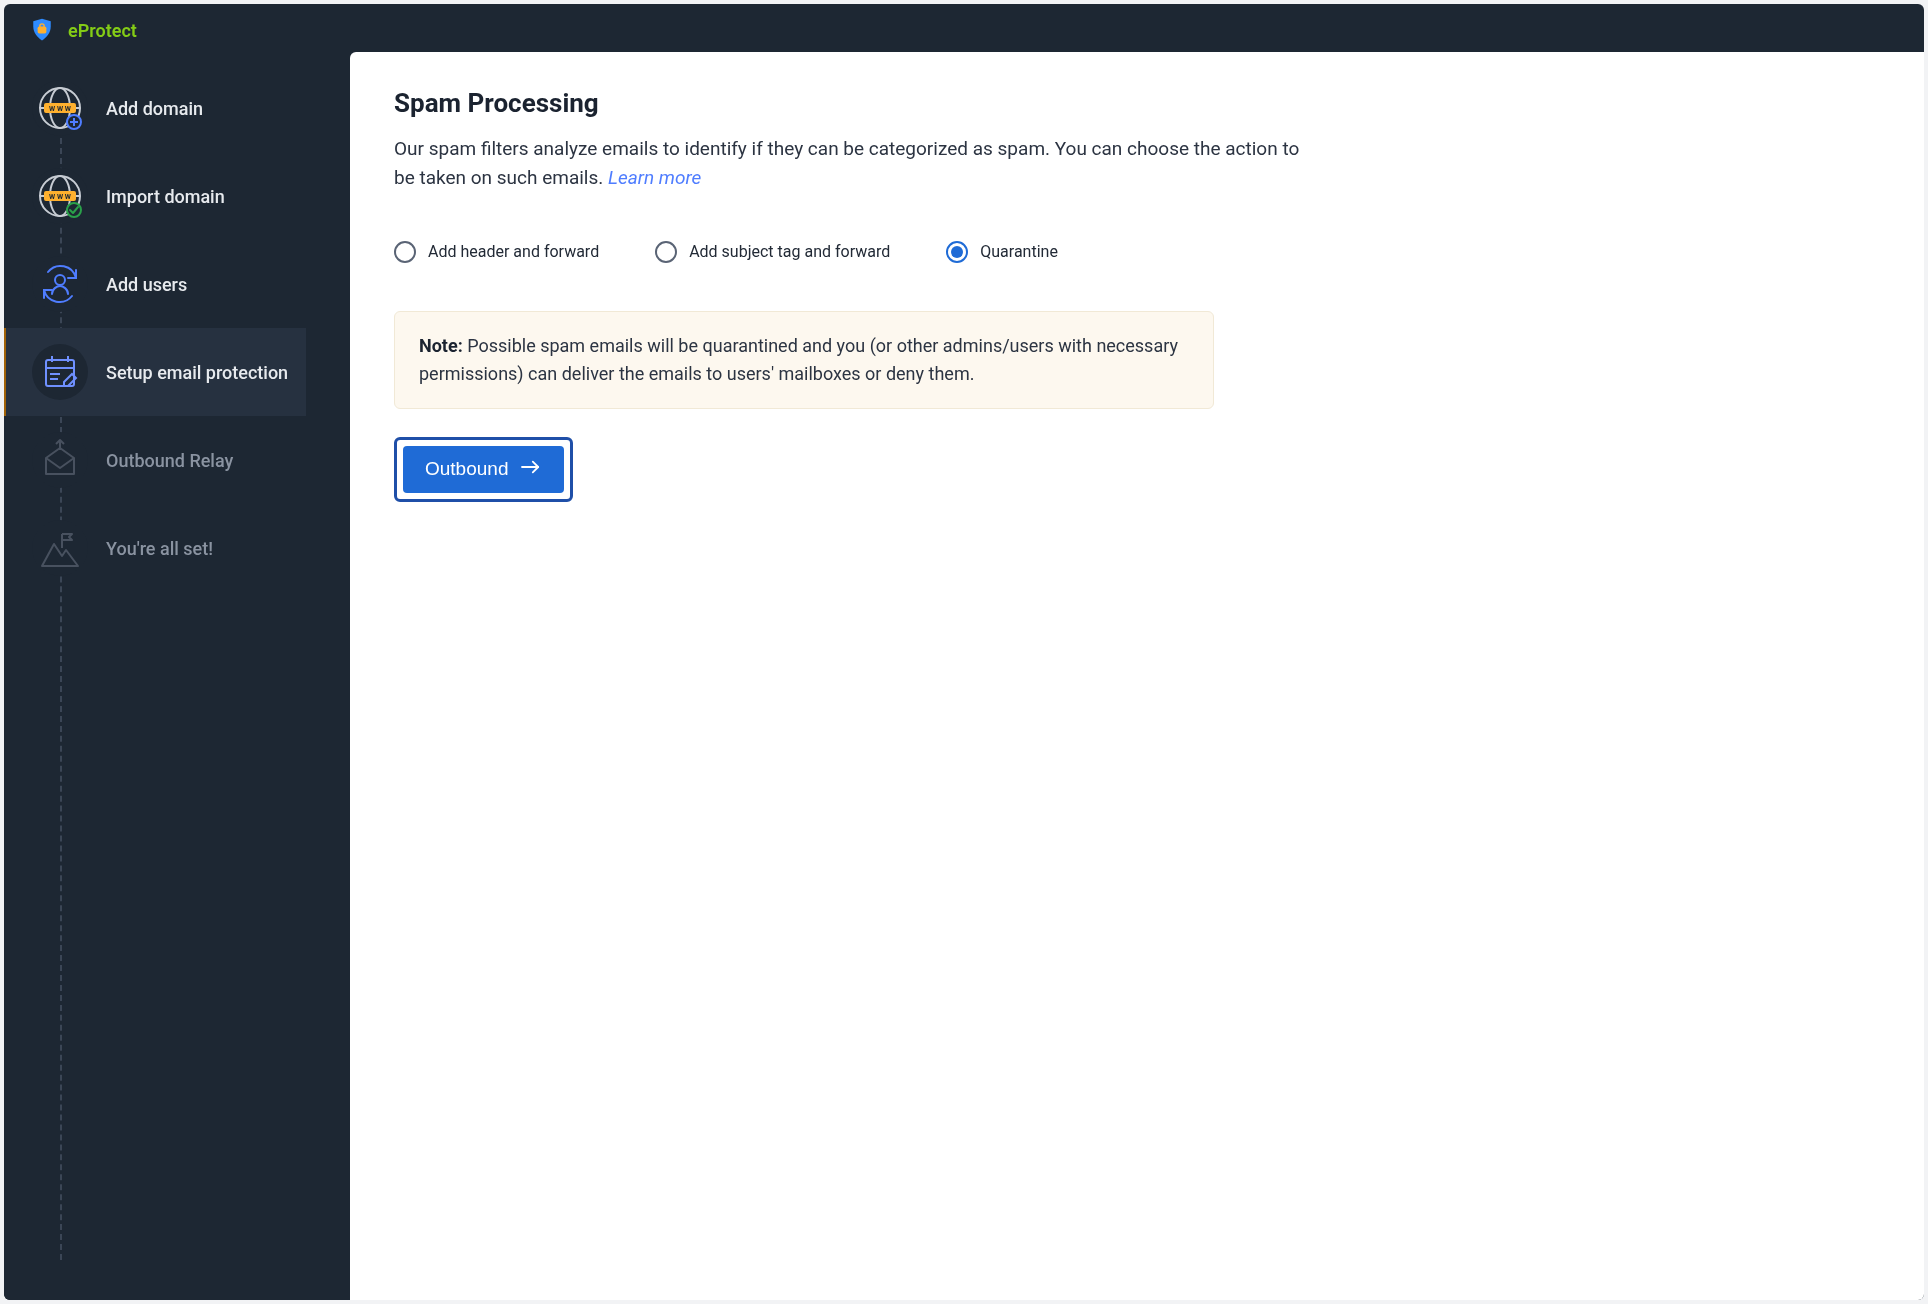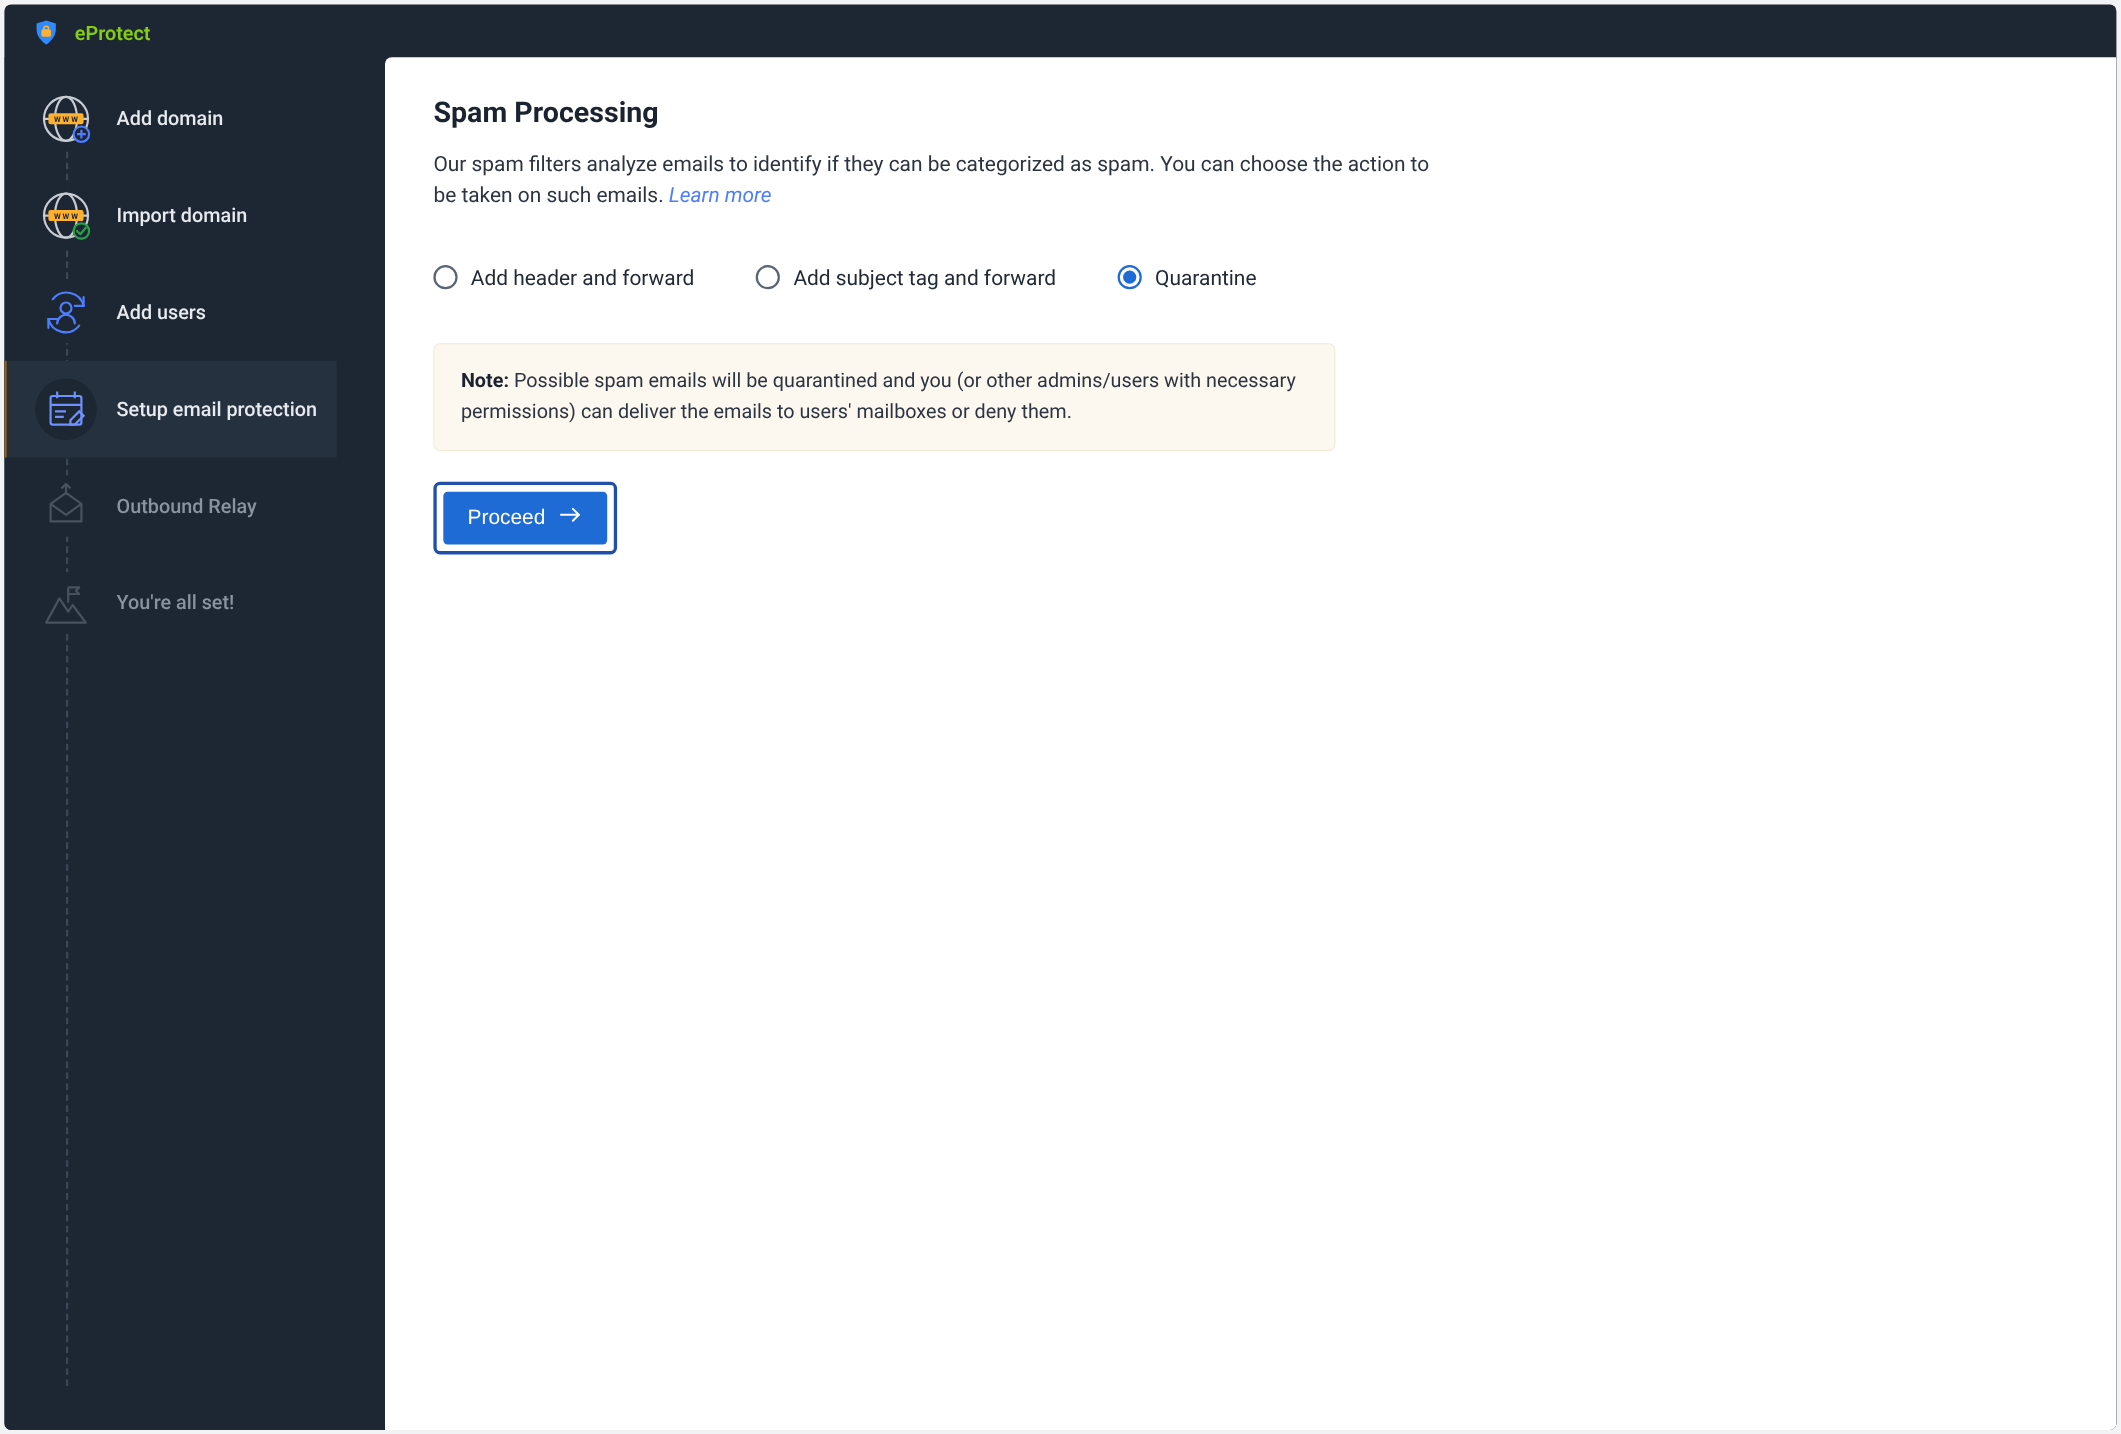--- a/index.html
+++ b/index.html
@@ -126,21 +126,21 @@
     font-style: italic;
   }
   .options {
     display: flex;
     gap: 56px;
     margin-bottom: 48px;
     flex-wrap: wrap;
   }
   .option {
     display: inline-flex; align-items: center; gap: 12px;
-    font-size: 19px; color: #222a36;
+    font-size: 16px; color: #222a36;
     cursor: pointer;
   }
   .radio {
     width: 22px; height: 22px;
     border: 2px solid #5a6475;
     border-radius: 50%;
     display: inline-flex; align-items: center; justify-content: center;
     background: #fff;
   }
   .radio.selected {
@@ -316,21 +316,21 @@
       </div>
 
       <div class="note">
         <strong>Note:</strong>
         <span> </span>
         <span>Possible spam emails will be quarantined and you (or other admins/users with necessary permissions) can deliver the emails to users' mailboxes or deny them.</span>
       </div>
 
       <div class="proceed-wrap">
         <button class="proceed">
-          <span>Proceed</span>
+          <span>Outbound</span>
           <span>
             <svg viewBox="0 0 24 20" fill="none" stroke="#fff" stroke-width="2" stroke-linecap="round" stroke-linejoin="round">
               <line x1="2" y1="10" x2="20" y2="10"></line>
               <polyline points="14 4 20 10 14 16"></polyline>
             </svg>
           </span>
         </button>
       </div>
     </main>
   </div>

